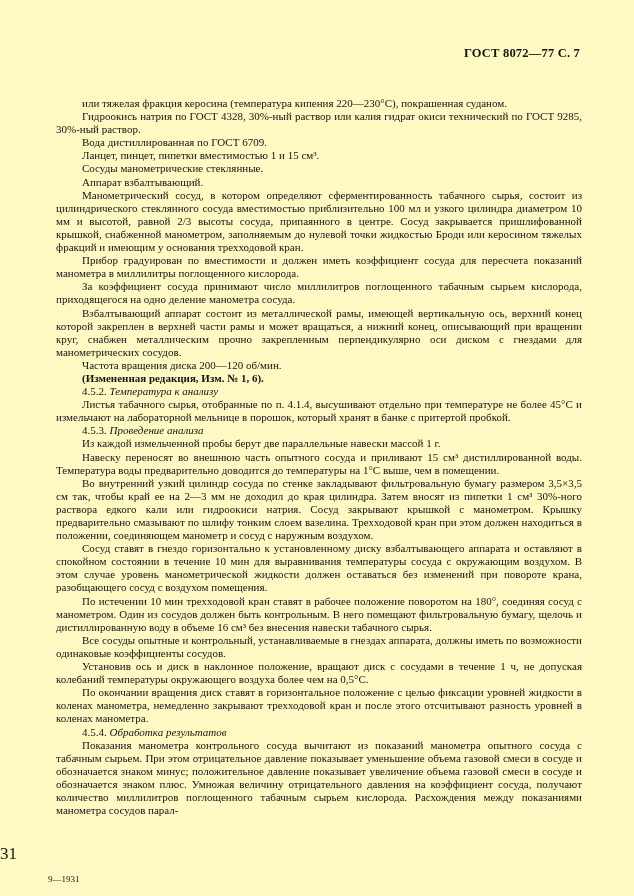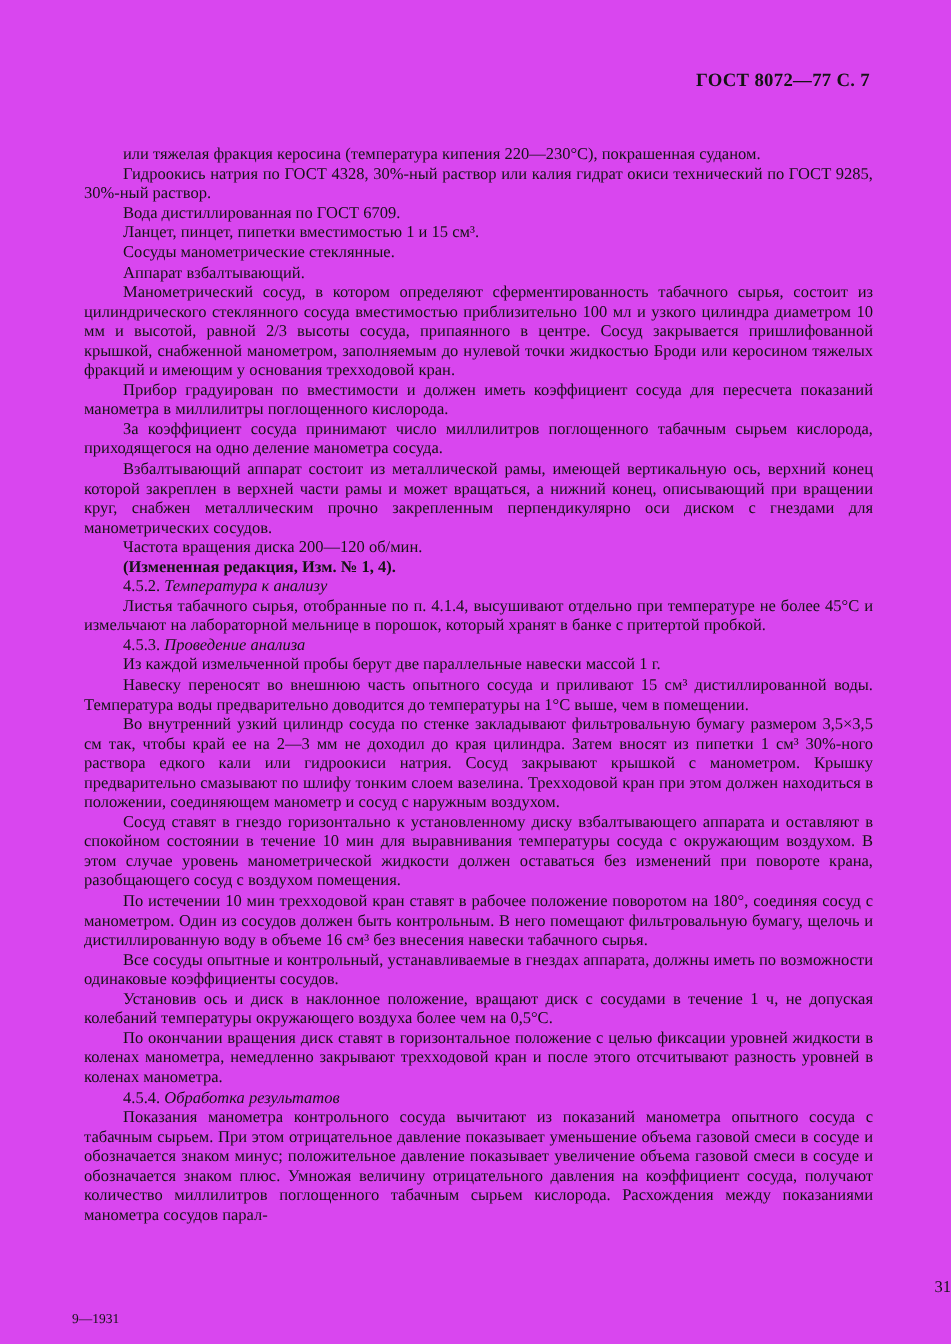--- a/index.html
+++ b/index.html
@@ -5,21 +5,21 @@
   html, body {
     margin: 0;
     padding: 0;
     background: #e8e8e8;
   }
   .page {
     position: relative;
     width: 634px;
     height: 896px;
     margin: 0 auto;
-    background: #d946ef;
+    background: #fef9c3;
     font-family: "Liberation Serif", serif;
     color: #141414;
     overflow: hidden;
   }
   .header {
     position: absolute;
     top: 46px;
     right: 54px;
     font-weight: bold;
     font-size: 12.5px;
@@ -39,22 +39,22 @@
     margin: 0;
     text-indent: 26px;
   }
   .para.bold { font-weight: bold; }
   .italic { font-style: italic; }
   .page-number {
     position: absolute;
     bottom: 32px;
     left: 0;
     right: 0;
-    text-align: right;
-    font-size: 11px;
+    text-align: left;
+    font-size: 17px;
   }
   .footer-note {
     position: absolute;
     bottom: 12px;
     left: 48px;
     font-size: 9px;
   }
 </style>
 </head>
 <body>
@@ -67,21 +67,21 @@
       <p class="para">Гидроокись натрия по ГОСТ 4328, 30%-ный раствор или калия гидрат окиси технический по ГОСТ 9285, 30%-ный раствор.</p>
       <p class="para">Вода дистиллированная по ГОСТ 6709.</p>
       <p class="para">Ланцет, пинцет, пипетки вместимостью 1 и 15 см³.</p>
       <p class="para">Сосуды манометрические стеклянные.</p>
       <p class="para">Аппарат взбалтывающий.</p>
       <p class="para">Манометрический сосуд, в котором определяют сферментированность табачного сырья, состоит из цилиндрического стеклянного сосуда вместимостью приблизительно 100 мл и узкого цилиндра диаметром 10 мм и высотой, равной 2/3 высоты сосуда, припаянного в центре. Сосуд закрывается пришлифованной крышкой, снабженной манометром, заполняемым до нулевой точки жидкостью Броди или керосином тяжелых фракций и имеющим у основания трехходовой кран.</p>
       <p class="para">Прибор градуирован по вместимости и должен иметь коэффициент сосуда для пересчета показаний манометра в миллилитры поглощенного кислорода.</p>
       <p class="para">За коэффициент сосуда принимают число миллилитров поглощенного табачным сырьем кислорода, приходящегося на одно деление манометра сосуда.</p>
       <p class="para">Взбалтывающий аппарат состоит из металлической рамы, имеющей вертикальную ось, верхний конец которой закреплен в верхней части рамы и может вращаться, а нижний конец, описывающий при вращении круг, снабжен металлическим прочно закрепленным перпендикулярно оси диском с гнездами для манометрических сосудов.</p>
       <p class="para">Частота вращения диска 200—120 об/мин.</p>
-      <p class="para bold">(Измененная редакция, Изм. № 1, 4).</p>
+      <p class="para bold">(Измененная редакция, Изм. № 1, 6).</p>
       <p class="para"><span>4.5.2. </span><span class="italic">Температура к анализу</span></p>
       <p class="para">Листья табачного сырья, отобранные по п. 4.1.4, высушивают отдельно при температуре не более 45°С и измельчают на лабораторной мельнице в порошок, который хранят в банке с притертой пробкой.</p>
       <p class="para"><span>4.5.3. </span><span class="italic">Проведение анализа</span></p>
       <p class="para">Из каждой измельченной пробы берут две параллельные навески массой 1 г.</p>
       <p class="para">Навеску переносят во внешнюю часть опытного сосуда и приливают 15 см³ дистиллированной воды. Температура воды предварительно доводится до температуры на 1°С выше, чем в помещении.</p>
       <p class="para">Во внутренний узкий цилиндр сосуда по стенке закладывают фильтровальную бумагу размером 3,5×3,5 см так, чтобы край ее на 2—3 мм не доходил до края цилиндра. Затем вносят из пипетки 1 см³ 30%-ного раствора едкого кали или гидроокиси натрия. Сосуд закрывают крышкой с манометром. Крышку предварительно смазывают по шлифу тонким слоем вазелина. Трехходовой кран при этом должен находиться в положении, соединяющем манометр и сосуд с наружным воздухом.</p>
       <p class="para">Сосуд ставят в гнездо горизонтально к установленному диску взбалтывающего аппарата и оставляют в спокойном состоянии в течение 10 мин для выравнивания температуры сосуда с окружающим воздухом. В этом случае уровень манометрической жидкости должен оставаться без изменений при повороте крана, разобщающего сосуд с воздухом помещения.</p>
       <p class="para">По истечении 10 мин трехходовой кран ставят в рабочее положение поворотом на 180°, соединяя сосуд с манометром. Один из сосудов должен быть контрольным. В него помещают фильтровальную бумагу, щелочь и дистиллированную воду в объеме 16 см³ без внесения навески табачного сырья.</p>
       <p class="para">Все сосуды опытные и контрольный, устанавливаемые в гнездах аппарата, должны иметь по возможности одинаковые коэффициенты сосудов.</p>
       <p class="para">Установив ось и диск в наклонное положение, вращают диск с сосудами в течение 1 ч, не допуская колебаний температуры окружающего воздуха более чем на 0,5°С.</p>

